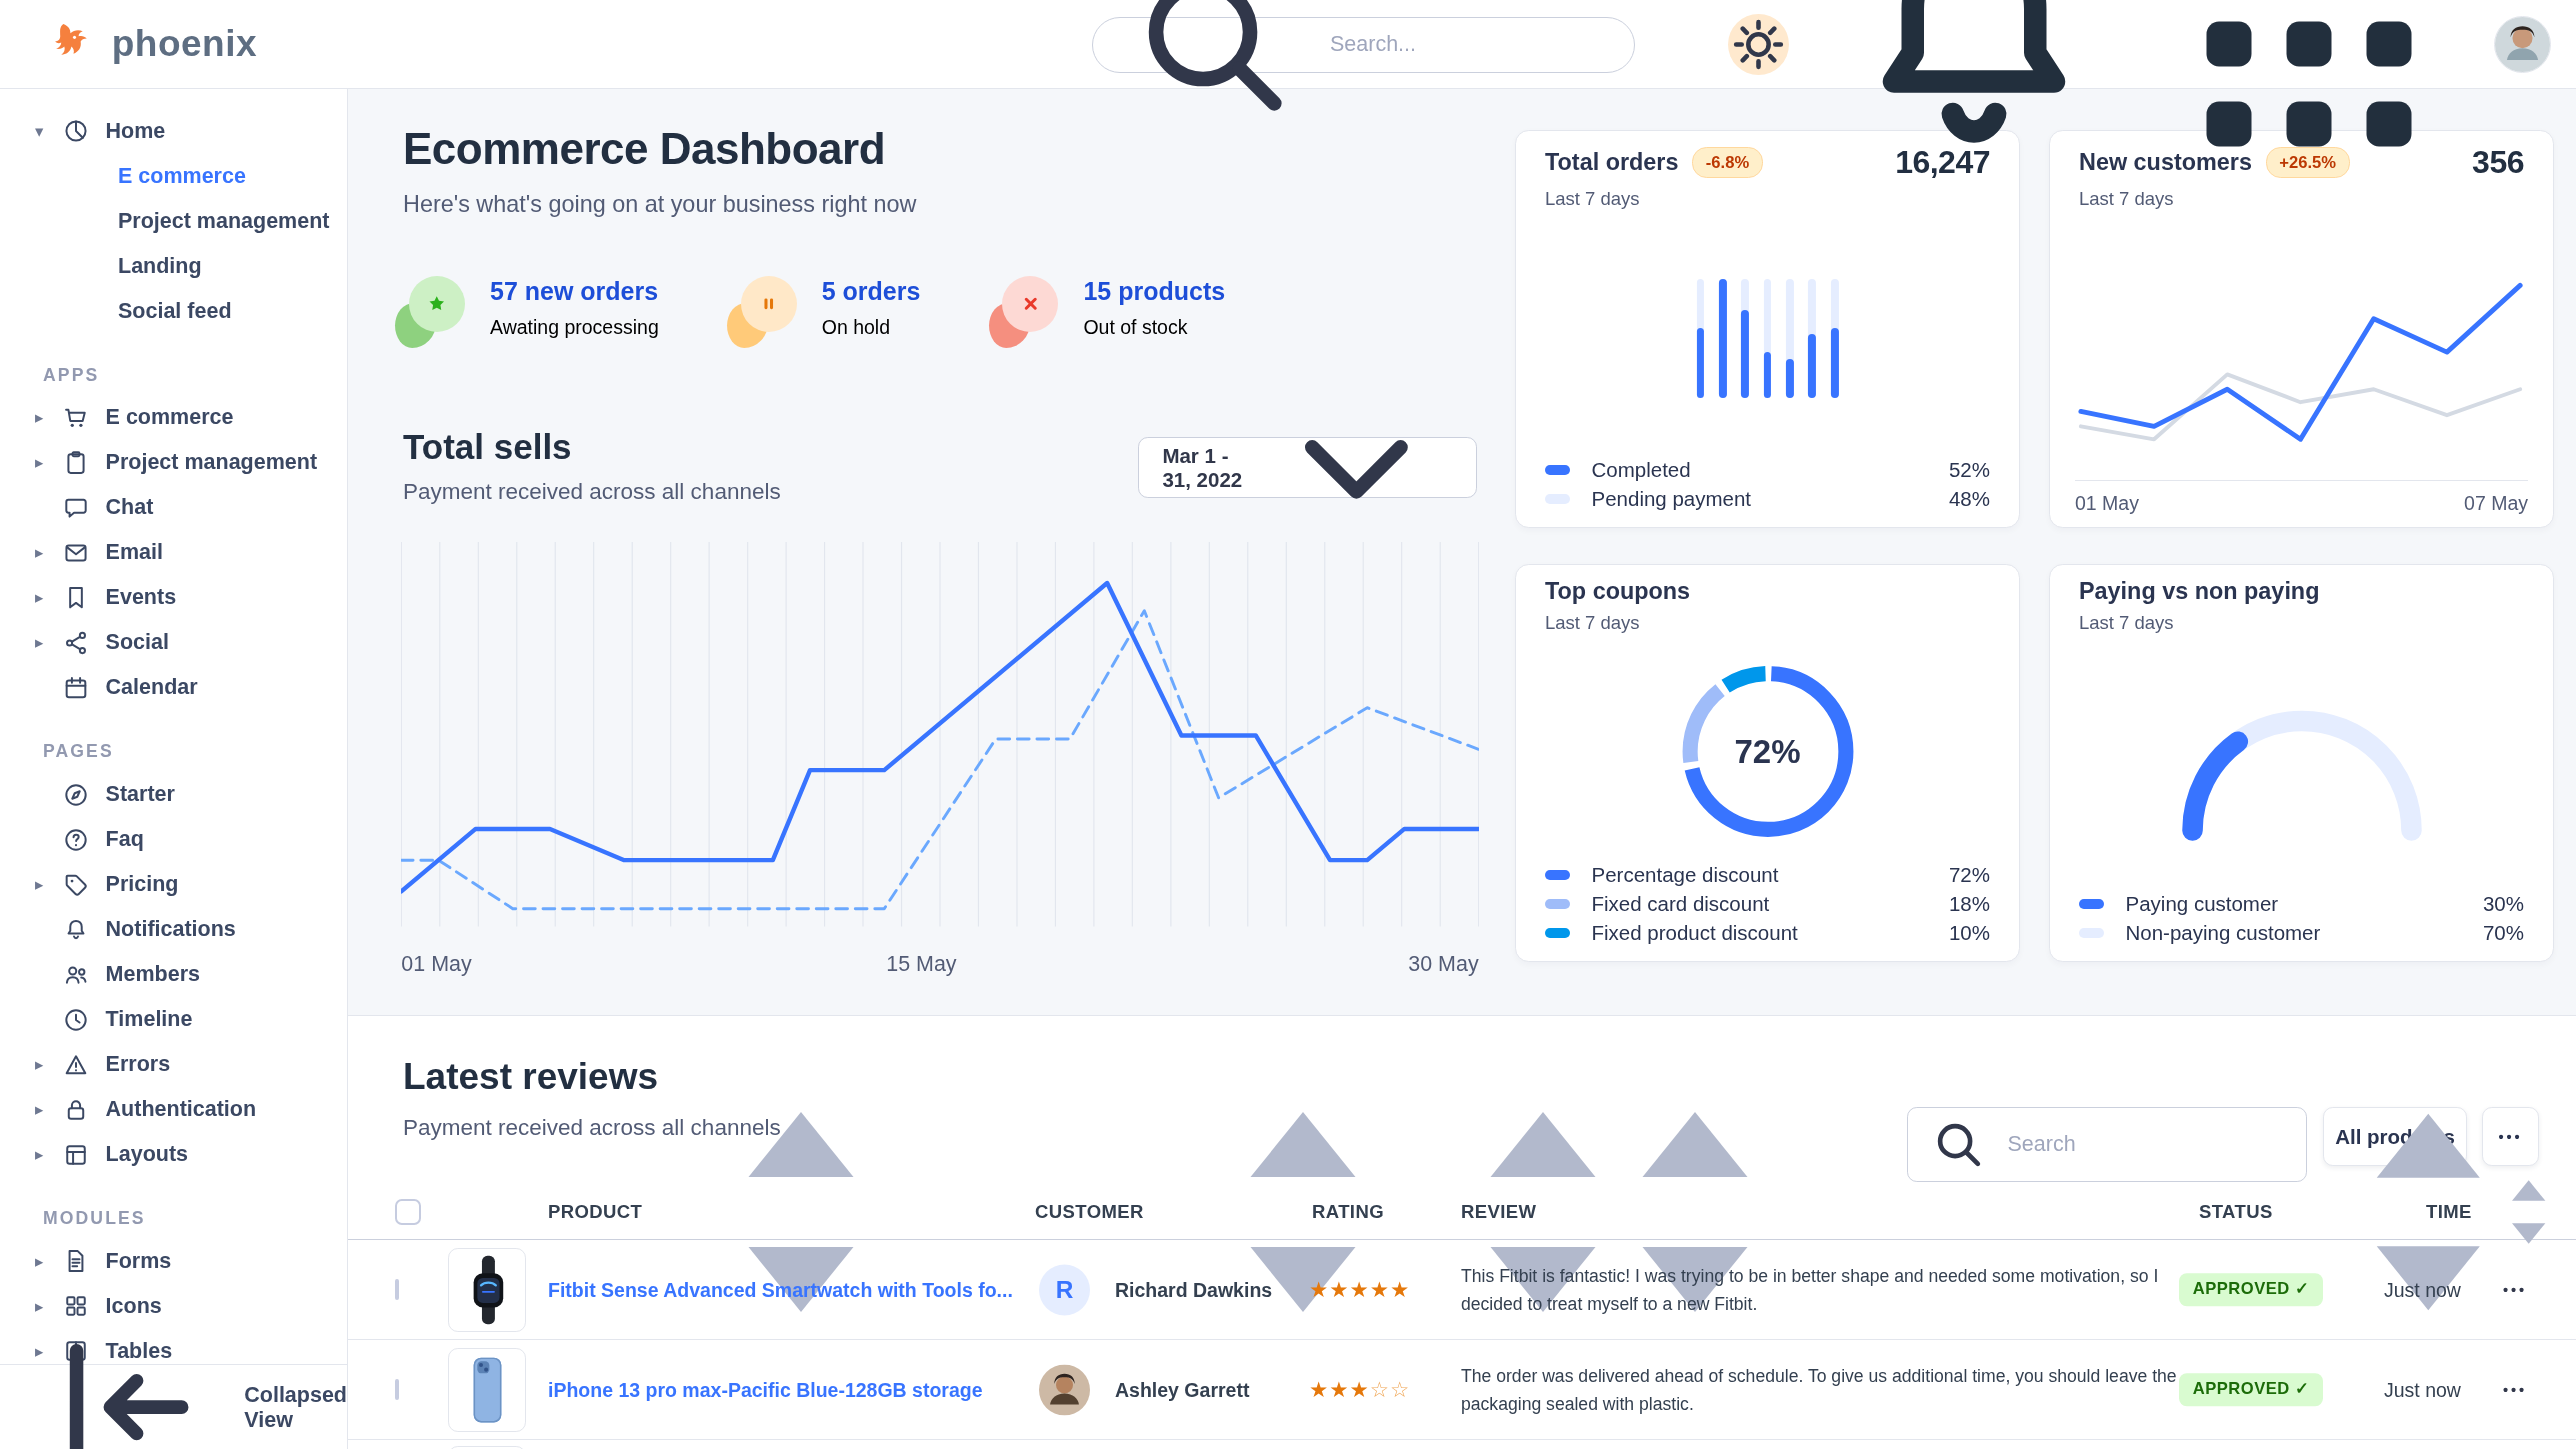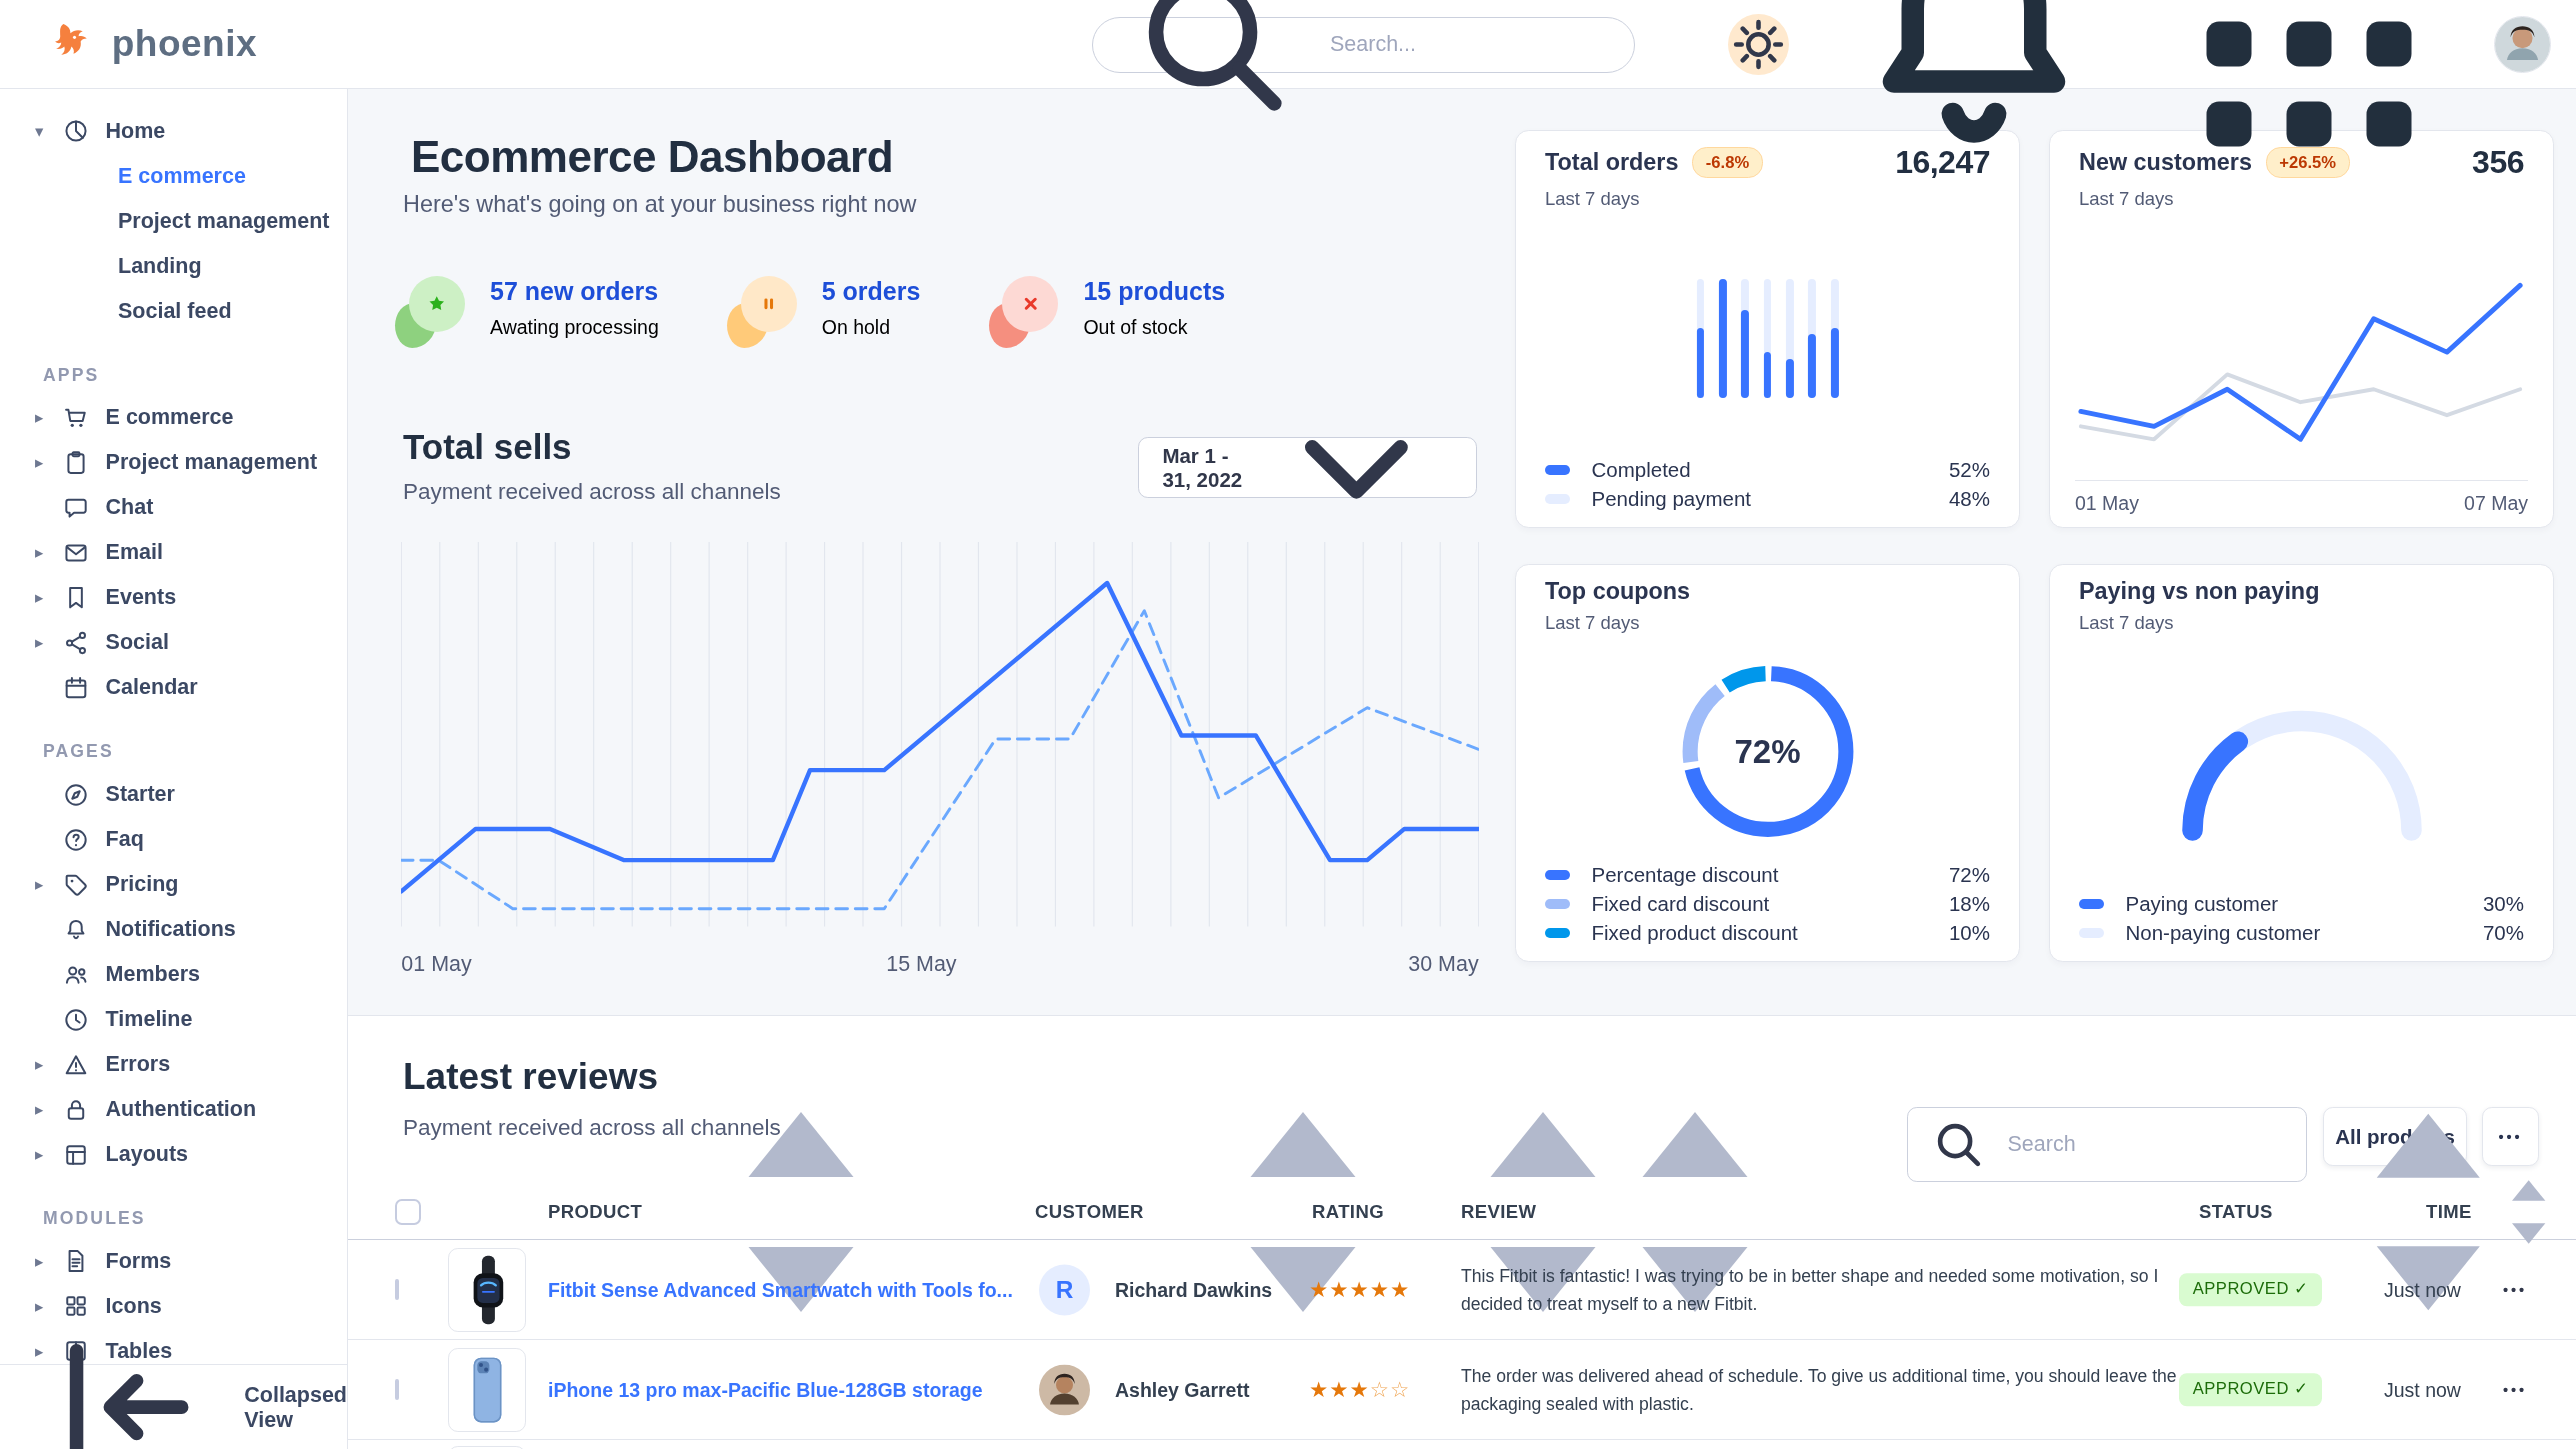--- a/index.html
+++ b/index.html
@@ -96,21 +96,21 @@
   .c-product{position:absolute;left:200px;top:50%;transform:translateY(-50%);font-size:19.5px;font-weight:600;color:#3874ff;white-space:nowrap;cursor:pointer}
   .c-cust{position:absolute;left:691px;top:50%;transform:translateY(-50%);display:flex;align-items:center;gap:25px}
   .avatar{width:51px;height:51px;border-radius:50%;overflow:hidden;flex:none;display:flex;align-items:center;justify-content:center}
   .av-init{background:#e5edff;color:#3874ff;font-size:24.4px;font-weight:700}
   .avatar svg{width:100%;height:100%}
   .c-name{font-size:19.5px;font-weight:600;color:#344050;white-space:nowrap}
   .c-rating{position:absolute;left:961px;top:50%;transform:translateY(-50%);font-size:21.5px;letter-spacing:1px;white-space:nowrap}
   .star-f{color:#e5780b}.star-e{color:#f0a859}
   .c-review{position:absolute;left:1113px;top:50%;transform:translateY(-50%);width:727px;font-size:17.6px;color:#344050;line-height:28px}
   .c-status{position:absolute;left:1831px;top:50%;transform:translateY(-50%)}
-  .pill{display:inline-flex;align-items:center;gap:7.8px;background:#d9fbd0;color:#1c6c09;font-size:16.6px;font-weight:400;letter-spacing:0.5px;border-radius:7.8px;padding:6.8px 13.7px}
+  .pill{display:inline-flex;align-items:center;gap:7.8px;background:#d9fbd0;color:#1c6c09;font-size:16.6px;font-weight:700;letter-spacing:0.5px;border-radius:7.8px;padding:6.8px 13.7px}
   .c-time{position:absolute;left:2036px;top:50%;transform:translateY(-50%);font-size:19.5px;font-weight:400;color:#344050;white-space:nowrap}
   .c-dots{position:absolute;left:2155px;top:50%;transform:translateY(-50%);font-size:14.6px;letter-spacing:2.9px;font-weight:700;color:#31374a;cursor:pointer}
 </style>
 </head>
 <body>
 
 <header class="topnav">
   <div class="logo">
     <span class="icn">
       <svg viewBox="0 0 48 48">
@@ -405,21 +405,21 @@
     <span class="icn">
         <svg viewBox="0 0 24 24" style="width:100%;height:100%;min-width:21.5px;min-height:21.5px;fill:none;stroke:currentColor;stroke-width:1.8;stroke-linecap:round;stroke-linejoin:round">
           <path d="M5 4.5v15M19 12H9.5M13 8.5L9.5 12l3.5 3.5"></path>
         </svg>
       </span>
     <span class="lbl">Collapsed View</span>
   </div>
 </aside>
 
 <section class="dash">
-  <h1 class="dash-title" style="margin:8px">Ecommerce Dashboard</h1>
+  <h1 class="dash-title" style="margin:0">Ecommerce Dashboard</h1>
   <p class="dash-sub" style="margin:0">Here's what's going on at your business right now</p>
 
   <div class="stats">
       <div class="stat green">
         <div class="blob">
           <div class="blob-circle">
             <svg viewBox="0 0 24 24" style="fill:none;stroke:currentColor;stroke-width:2;stroke-linecap:round">
               <path fill="currentColor" stroke="none" d="M12 3.6l2.5 5.1 5.6.8-4 4 .9 5.6-5-2.6-5 2.6.9-5.6-4-4 5.6-.8z"></path>
             </svg>
           </div>

